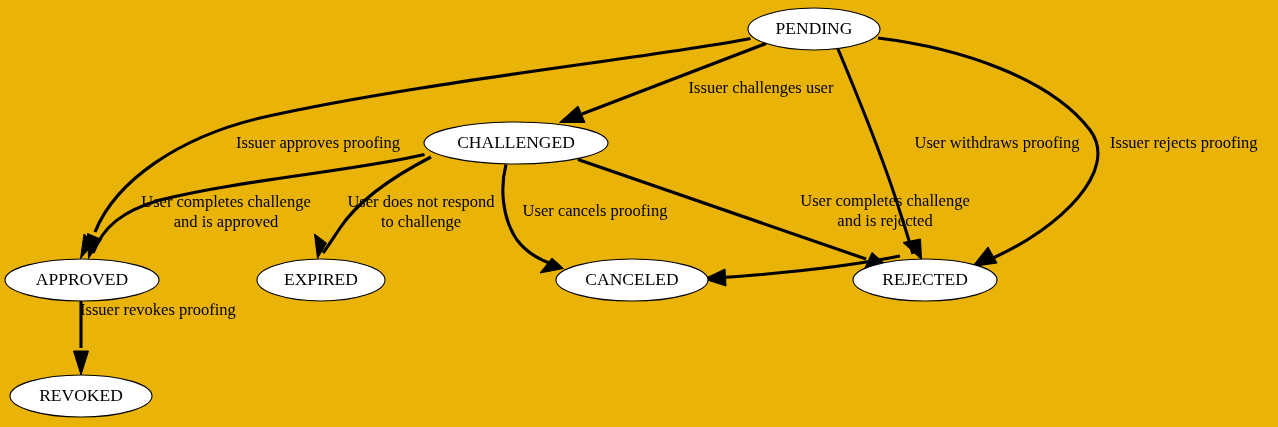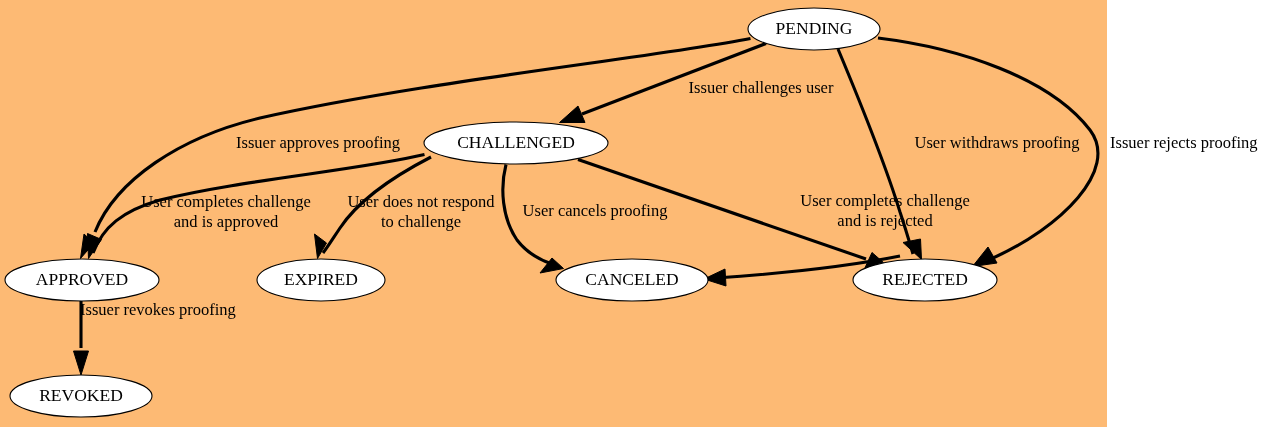--- a/index.html
+++ b/index.html
@@ -8,23 +8,23 @@
     background: #ffffff;
   }
   body {
     width: 1278px;
     height: 427px;
     font-family: "Liberation Serif", "DejaVu Serif", serif;
     overflow: hidden;
   }
   #graph-root {
     position: relative;
-    width: 1107px;
+    width: 1278px;
     height: 427px;
-    background: #fdba74;
+    background: #eab308;
   }
   svg#graph-svg {
     position: absolute;
     left: 0;
     top: 0;
     width: 1278px;
     height: 427px;
     display: block;
   }
   .node-ellipse {

